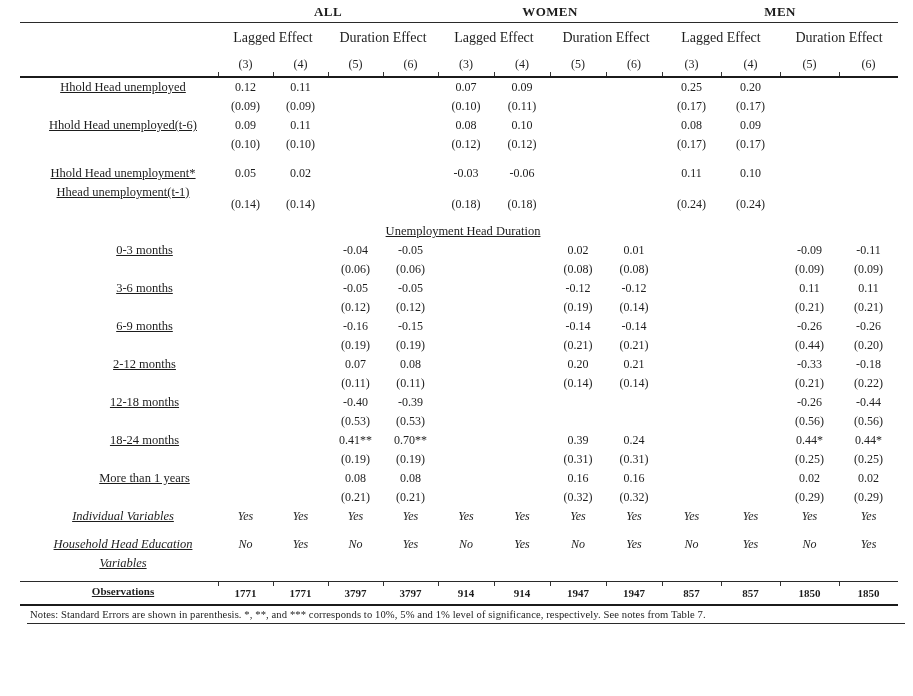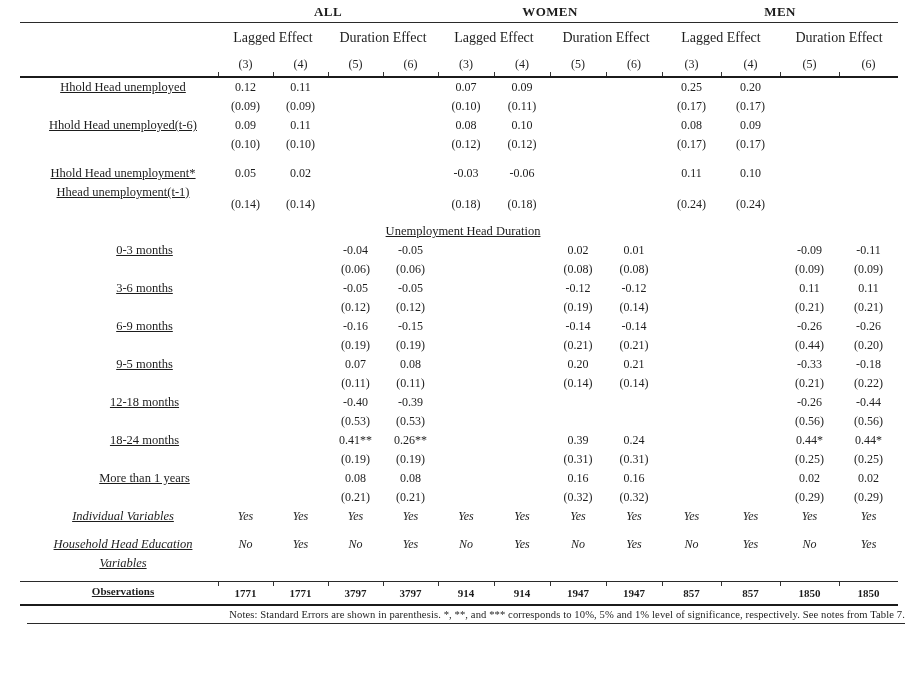--- a/index.html
+++ b/index.html
@@ -65,21 +65,20 @@
   }
   .notes{
     margin-left:27px;
     width:878px;
     padding:3px 0 3px 3px;
     font-size:10.6px;
     letter-spacing:.1px;
     border-bottom:1px solid #2a2a2a;
     box-sizing:border-box;
     white-space:nowrap;
-    text-align:right;
   }
 </style>
 </head>
 <body>
 
 <div class="page">
   <table class="reg">
     <colgroup>
       <col style="width:198px">
       <col style="width:55px">
@@ -313,21 +312,21 @@
           <td></td>
           <td>(0.21)</td>
           <td>(0.21)</td>
           <td></td>
           <td></td>
           <td>(0.44)</td>
           <td>(0.20)</td>
         </tr>
         <tr>
           <td class="lbl indent" rowspan="2">
-            <div class="lline">9-5 months</div>
+            <div class="lline">2-12 months</div>
           </td>
           <td></td>
           <td></td>
           <td>0.07</td>
           <td>0.08</td>
           <td></td>
           <td></td>
           <td>0.20</td>
           <td>0.21</td>
           <td></td>
@@ -380,21 +379,21 @@
           <td>(0.56)</td>
           <td>(0.56)</td>
         </tr>
         <tr>
           <td class="lbl indent" rowspan="2">
             <div class="lline">18-24 months</div>
           </td>
           <td></td>
           <td></td>
           <td>0.41**</td>
-          <td>0.26**</td>
+          <td>0.70**</td>
           <td></td>
           <td></td>
           <td>0.39</td>
           <td>0.24</td>
           <td></td>
           <td></td>
           <td>0.44*</td>
           <td>0.44*</td>
         </tr>
         <tr>

